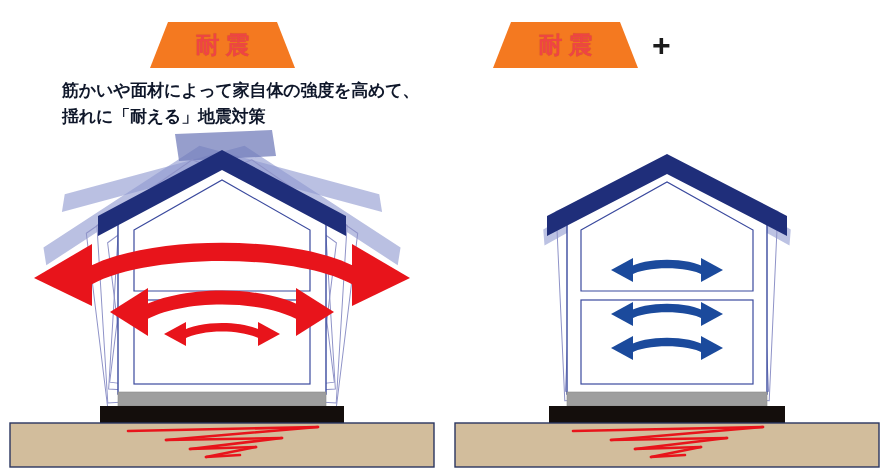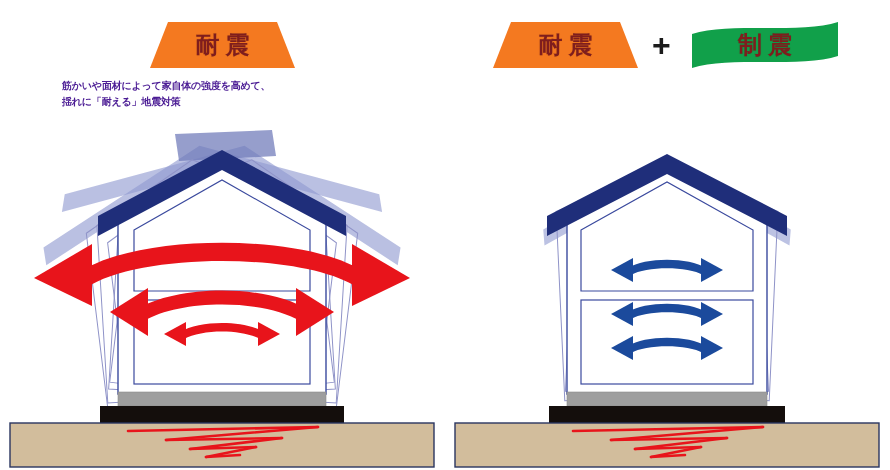--- a/index.html
+++ b/index.html
@@ -17,37 +17,37 @@
   #panel-left{left:0;}
   #panel-right{left:445px;}
 
   
   .badge-row{position:absolute;left:0;width:445px;top:22px;height:50px;}
   .badge-wrap{position:absolute;height:46px;}
 
   .badge-label{
     position:absolute;left:0;top:0;width:100%;height:100%;
     display:flex;align-items:center;justify-content:center;
-    color:#7f1d1d;font-weight:700;font-size:24px;
+    color:#ef4444;font-weight:700;font-size:24px;
     letter-spacing:6px;text-indent:6px;
     z-index:3;
     text-shadow:0 0 1px rgba(0,0,0,.18);
   }
   .badge-shape{position:absolute;left:0;top:0;width:100%;height:100%;z-index:1;}
 
   .plus-sign{
     position:absolute;font-size:32px;font-weight:900;color:#1b1b1b;
     line-height:1;z-index:4;
   }
 
   
   .desc{
     position:absolute;
-    color:#4c1d95;
-    font-size:10px;
+    color:#0f172a;
+    font-size:17px;
     font-weight:700;
     line-height:1.55;
     white-space:pre-line;
     letter-spacing:-0.2px;
   }
 
   
   .illus{position:absolute;left:0;top:128px;width:445px;height:340px;}
   .illus svg{display:block;}
 </style>
@@ -163,26 +163,20 @@
 
       <div class="badge-wrap" style="left:48px;top:0;width:145px;">
         <svg class="badge-shape" viewBox="0 0 145 46" preserveAspectRatio="none">
           <polygon points="0,46 18,0 127,0 145,46" fill="#F47920"></polygon>
         </svg>
         <div class="badge-label">耐震</div>
       </div>
 
       <div class="plus-sign" style="left:207px;top:7px;">+</div>
 
-      <div class="badge-wrap" style="left:245px;top:-2px;width:150px;height:50px;">
-        <svg class="badge-shape" viewBox="0 0 150 50" preserveAspectRatio="none">
-          <path d="M2,14 C40,2 112,14 148,2 L148,36 C112,48 40,36 2,48 Z" fill="#11A04A"></path>
-        </svg>
-        <div class="badge-label" style="padding-bottom:2px;">制震</div>
-      </div>
     </div>
 
 
     <div class="illus">
       <svg width="445" height="340" viewBox="0 0 445 340">
 
         <g>
           <g transform="rotate(4.5 222 170)" opacity="0.60">
             <polygon points="104,92 222,36 340,92 340,108 222,54 104,108" fill="#8F9AD0"></polygon>
           </g>

